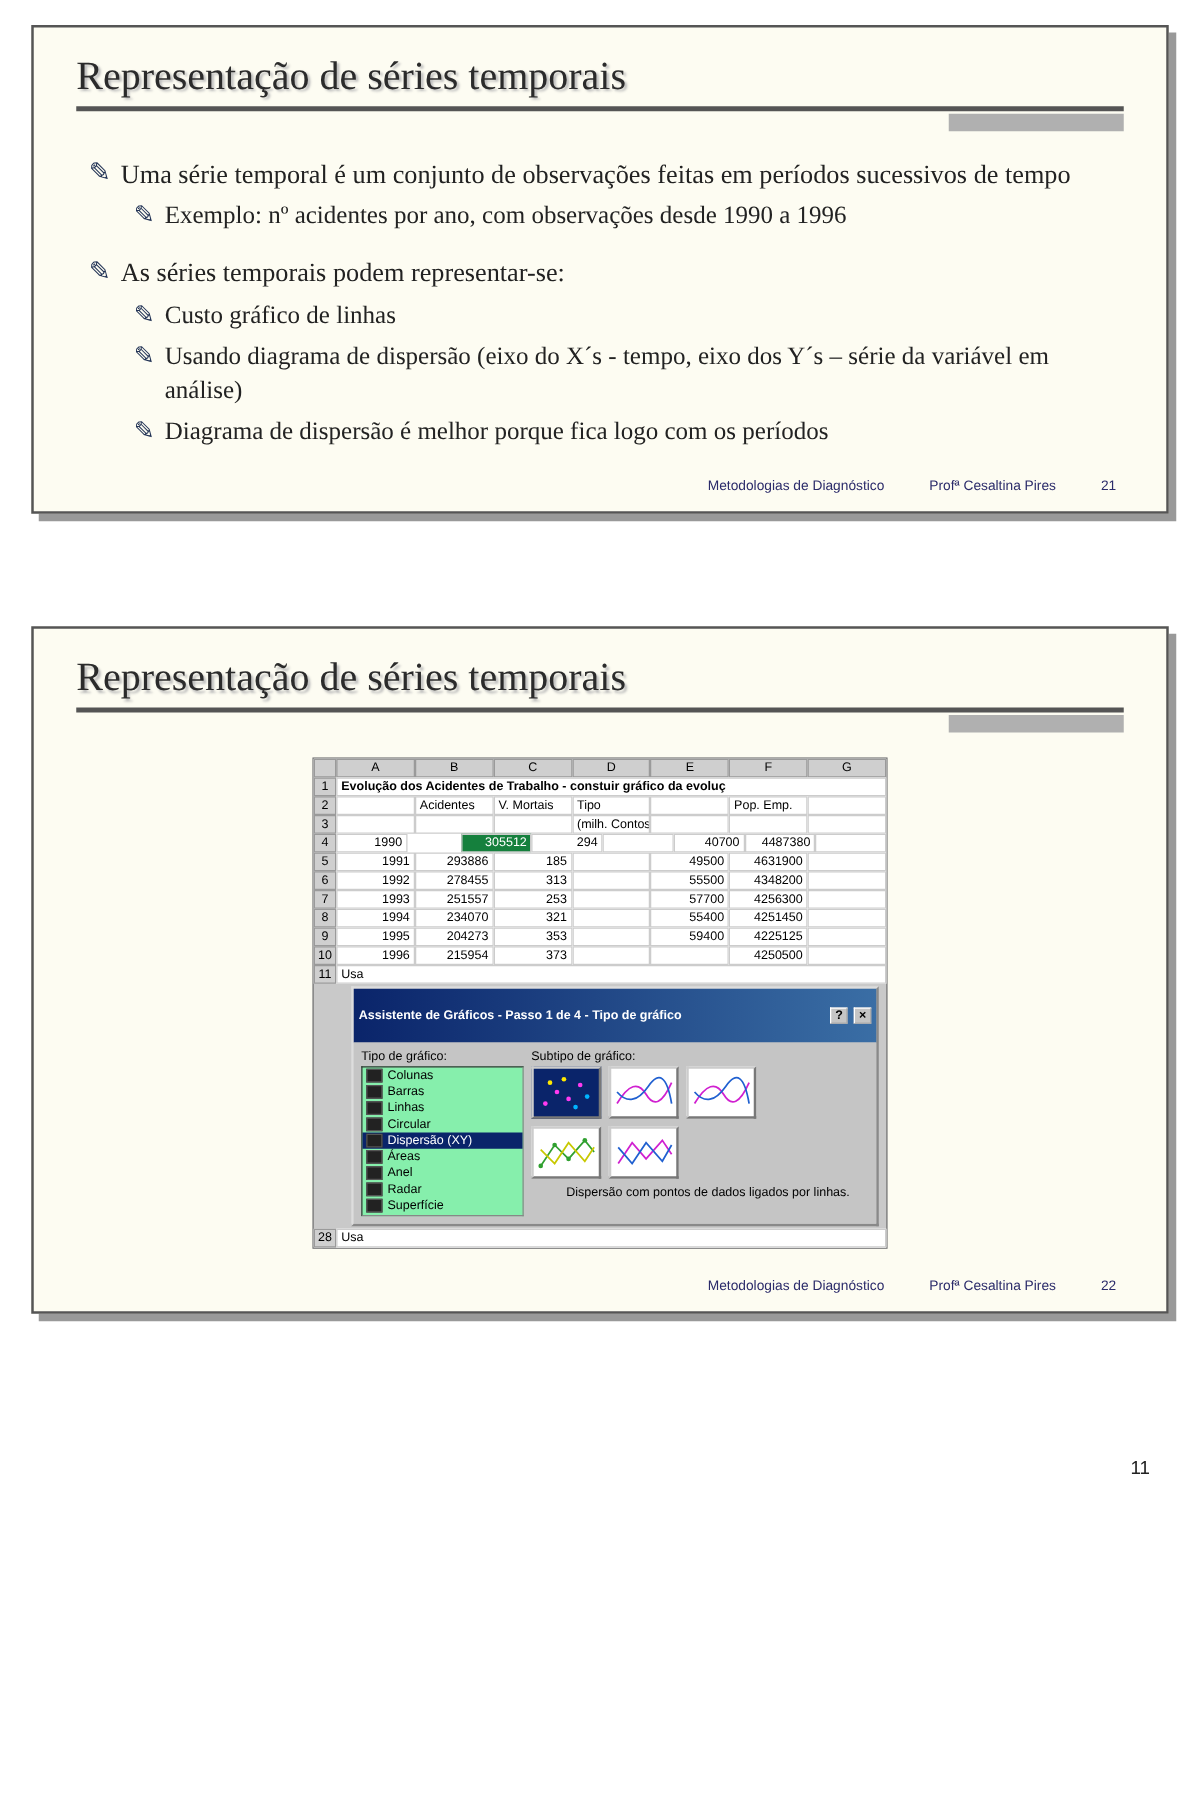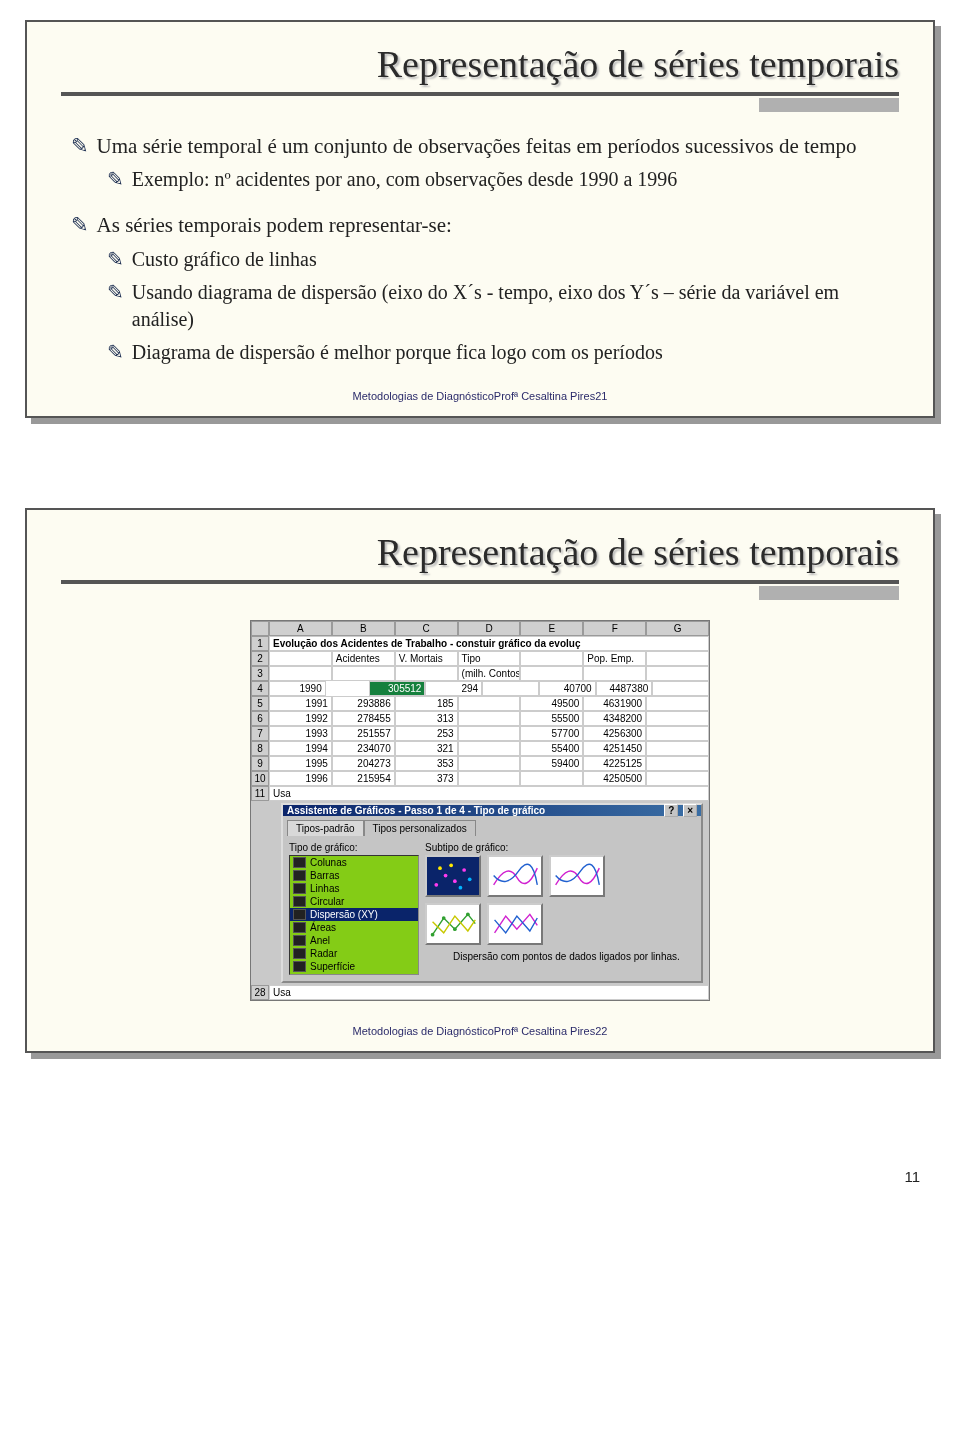--- a/index.html
+++ b/index.html
@@ -7,26 +7,25 @@
   .page { width: 960px; padding: 20px 25px 60px 25px; position: relative; }
   .slide {
     border: 2px solid #555;
     background: #fdfcf2;
     box-shadow: 6px 6px 0 #999;
     padding: 20px 34px 14px 34px;
     position: relative;
     margin-bottom: 90px;
   }
   .slide-title {
-    font-size: 38px;
+    font-size: 32px;
     font-weight: normal;
     color: #2b2b2b;
     margin-bottom: 6px;
     text-shadow: 2px 2px 2px #bbb;
-    text-align: right;
   }
   .title-rule {
     height: 4px;
     background: #555;
     margin-bottom: 4px;
   }
   .title-accent {
     width: 140px;
     height: 14px;
     background: #b0b0b0;
@@ -34,26 +33,27 @@
     margin-bottom: 20px;
     margin-top: -2px;
   }
   .content { font-size: 21px; color: #222; line-height: 1.35; padding-left: 10px; }
   .bullet-1 { display: flex; gap: 8px; margin-bottom: 6px; }
   .bullet-2 { display: flex; gap: 8px; margin-bottom: 6px; padding-left: 36px; font-size: 20px; }
   .bsym { color: #223355; font-family: Arial, sans-serif; }
   .spacer { height: 12px; }
   .slide-footer {
     display: flex;
-    justify-content: center;
+    justify-content: flex-end;
     font-size: 11px;
     font-family: Arial, sans-serif;
     color: #2b2b6a;
     margin-top: 24px;
     padding: 0 6px;
+    gap: 36px;
   }
   .page-number {
     position: absolute;
     bottom: 18px;
     right: 40px;
     font-family: Arial, sans-serif;
     font-size: 15px;
     color: #222;
   }
 
@@ -97,39 +97,39 @@
   .sel { background:#15803d; color:#fff;margin-left:43px; }
 
   .wiz {
     margin: 2px 6px 2px 30px;
     border: 2px outset #ddd;
     background: #c5c5c5;
   }
   .wiz-title {
     background: linear-gradient(90deg, #0a246a, #3a6ea5);
     color:#fff;
-    padding: 0 4px;
+    padding: 16px 4px;
     display:flex;
     justify-content:space-between;
     align-items:center;
     font-weight:bold;
   }
   .wiz-tabs { display:flex; gap:0; margin:4px 4px 0 4px; }
   .wtab {
     padding:2px 8px;
     border:1px solid #888;
     background:#c5c5c5;
     border-bottom:none;
     font-size:10px;
   }
   .wtab.active { background:#d8d8d8; }
   .wiz-body { display:flex; gap:6px; padding:6px; background:#c5c5c5; }
   .type-list {
     width: 130px;
-    background:#84cc16;
+    background:#86efac;
     border:1px inset #888;
     height: 120px;
   }
   .type-item { display:flex; align-items:center; gap:4px; padding:1px 3px; }
   .type-item.sel2 { background:#0a246a; color:#fff; }
   .ticon { width:13px; height:11px; background:#222; border:1px solid #555; display:inline-block; }
   .subtype-area { flex:1; }
   .sub-row { display:flex; gap:6px; margin-bottom:6px; }
   .sub-box {
     width:56px; height:42px;
@@ -311,24 +311,20 @@
           </div>
         </div>
 
         <div class="wiz">
           <div class="wiz-title">
             <span>Assistente de Gráficos - Passo 1 de 4 - Tipo de gráfico</span>
             <span>
               <span style="background:#c5c5c5;color:#000;padding:0 3px;border:1px outset #fff;margin-right:2px;">?</span>
               <span style="background:#c5c5c5;color:#000;padding:0 3px;border:1px outset #fff;">×</span>
             </span>
-          </div>
-          <div class="wiz-tabs">
-            <div class="wtab active">Tipos-padrão</div>
-            <div class="wtab">Tipos personalizados</div>
           </div>
           <div class="wiz-body">
             <div>
               <div style="font-size:10px;margin-bottom:2px;">Tipo de gráfico:</div>
               <div class="type-list" id="type-list">
                   <div class="type-item">
                     <span class="ticon"></span>
                     <span>Colunas</span>
                   </div>
                   <div class="type-item">

